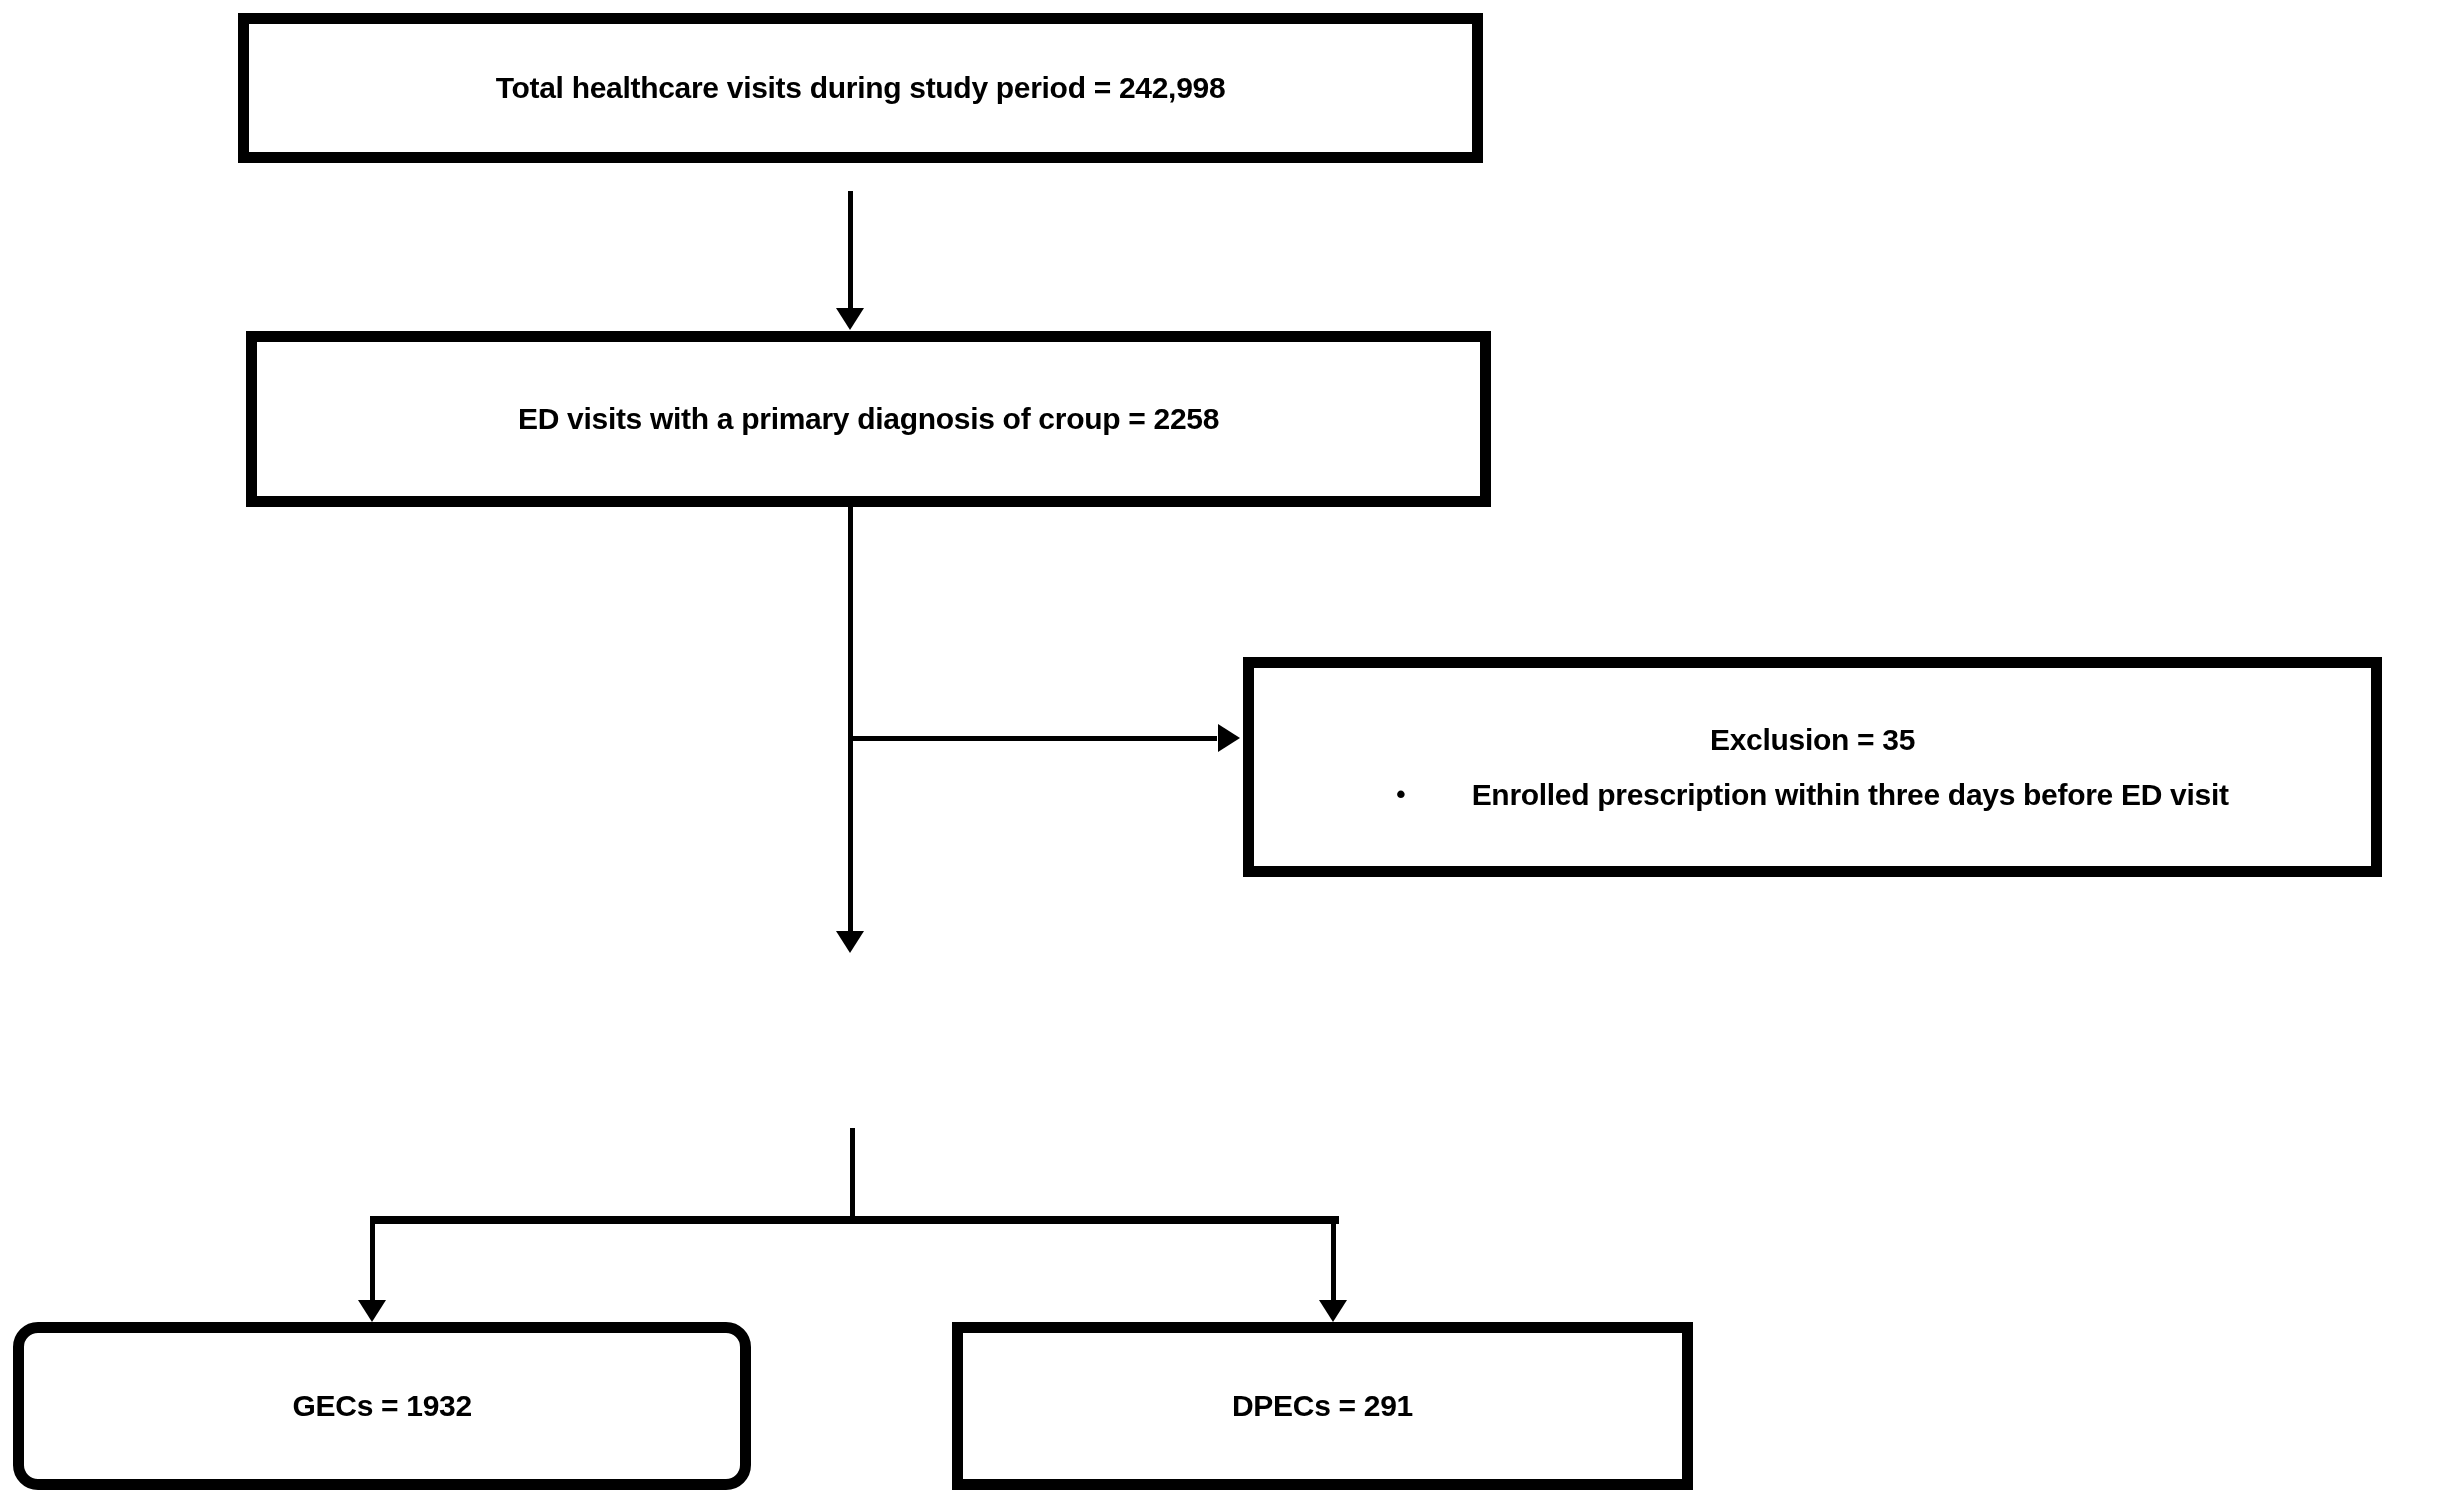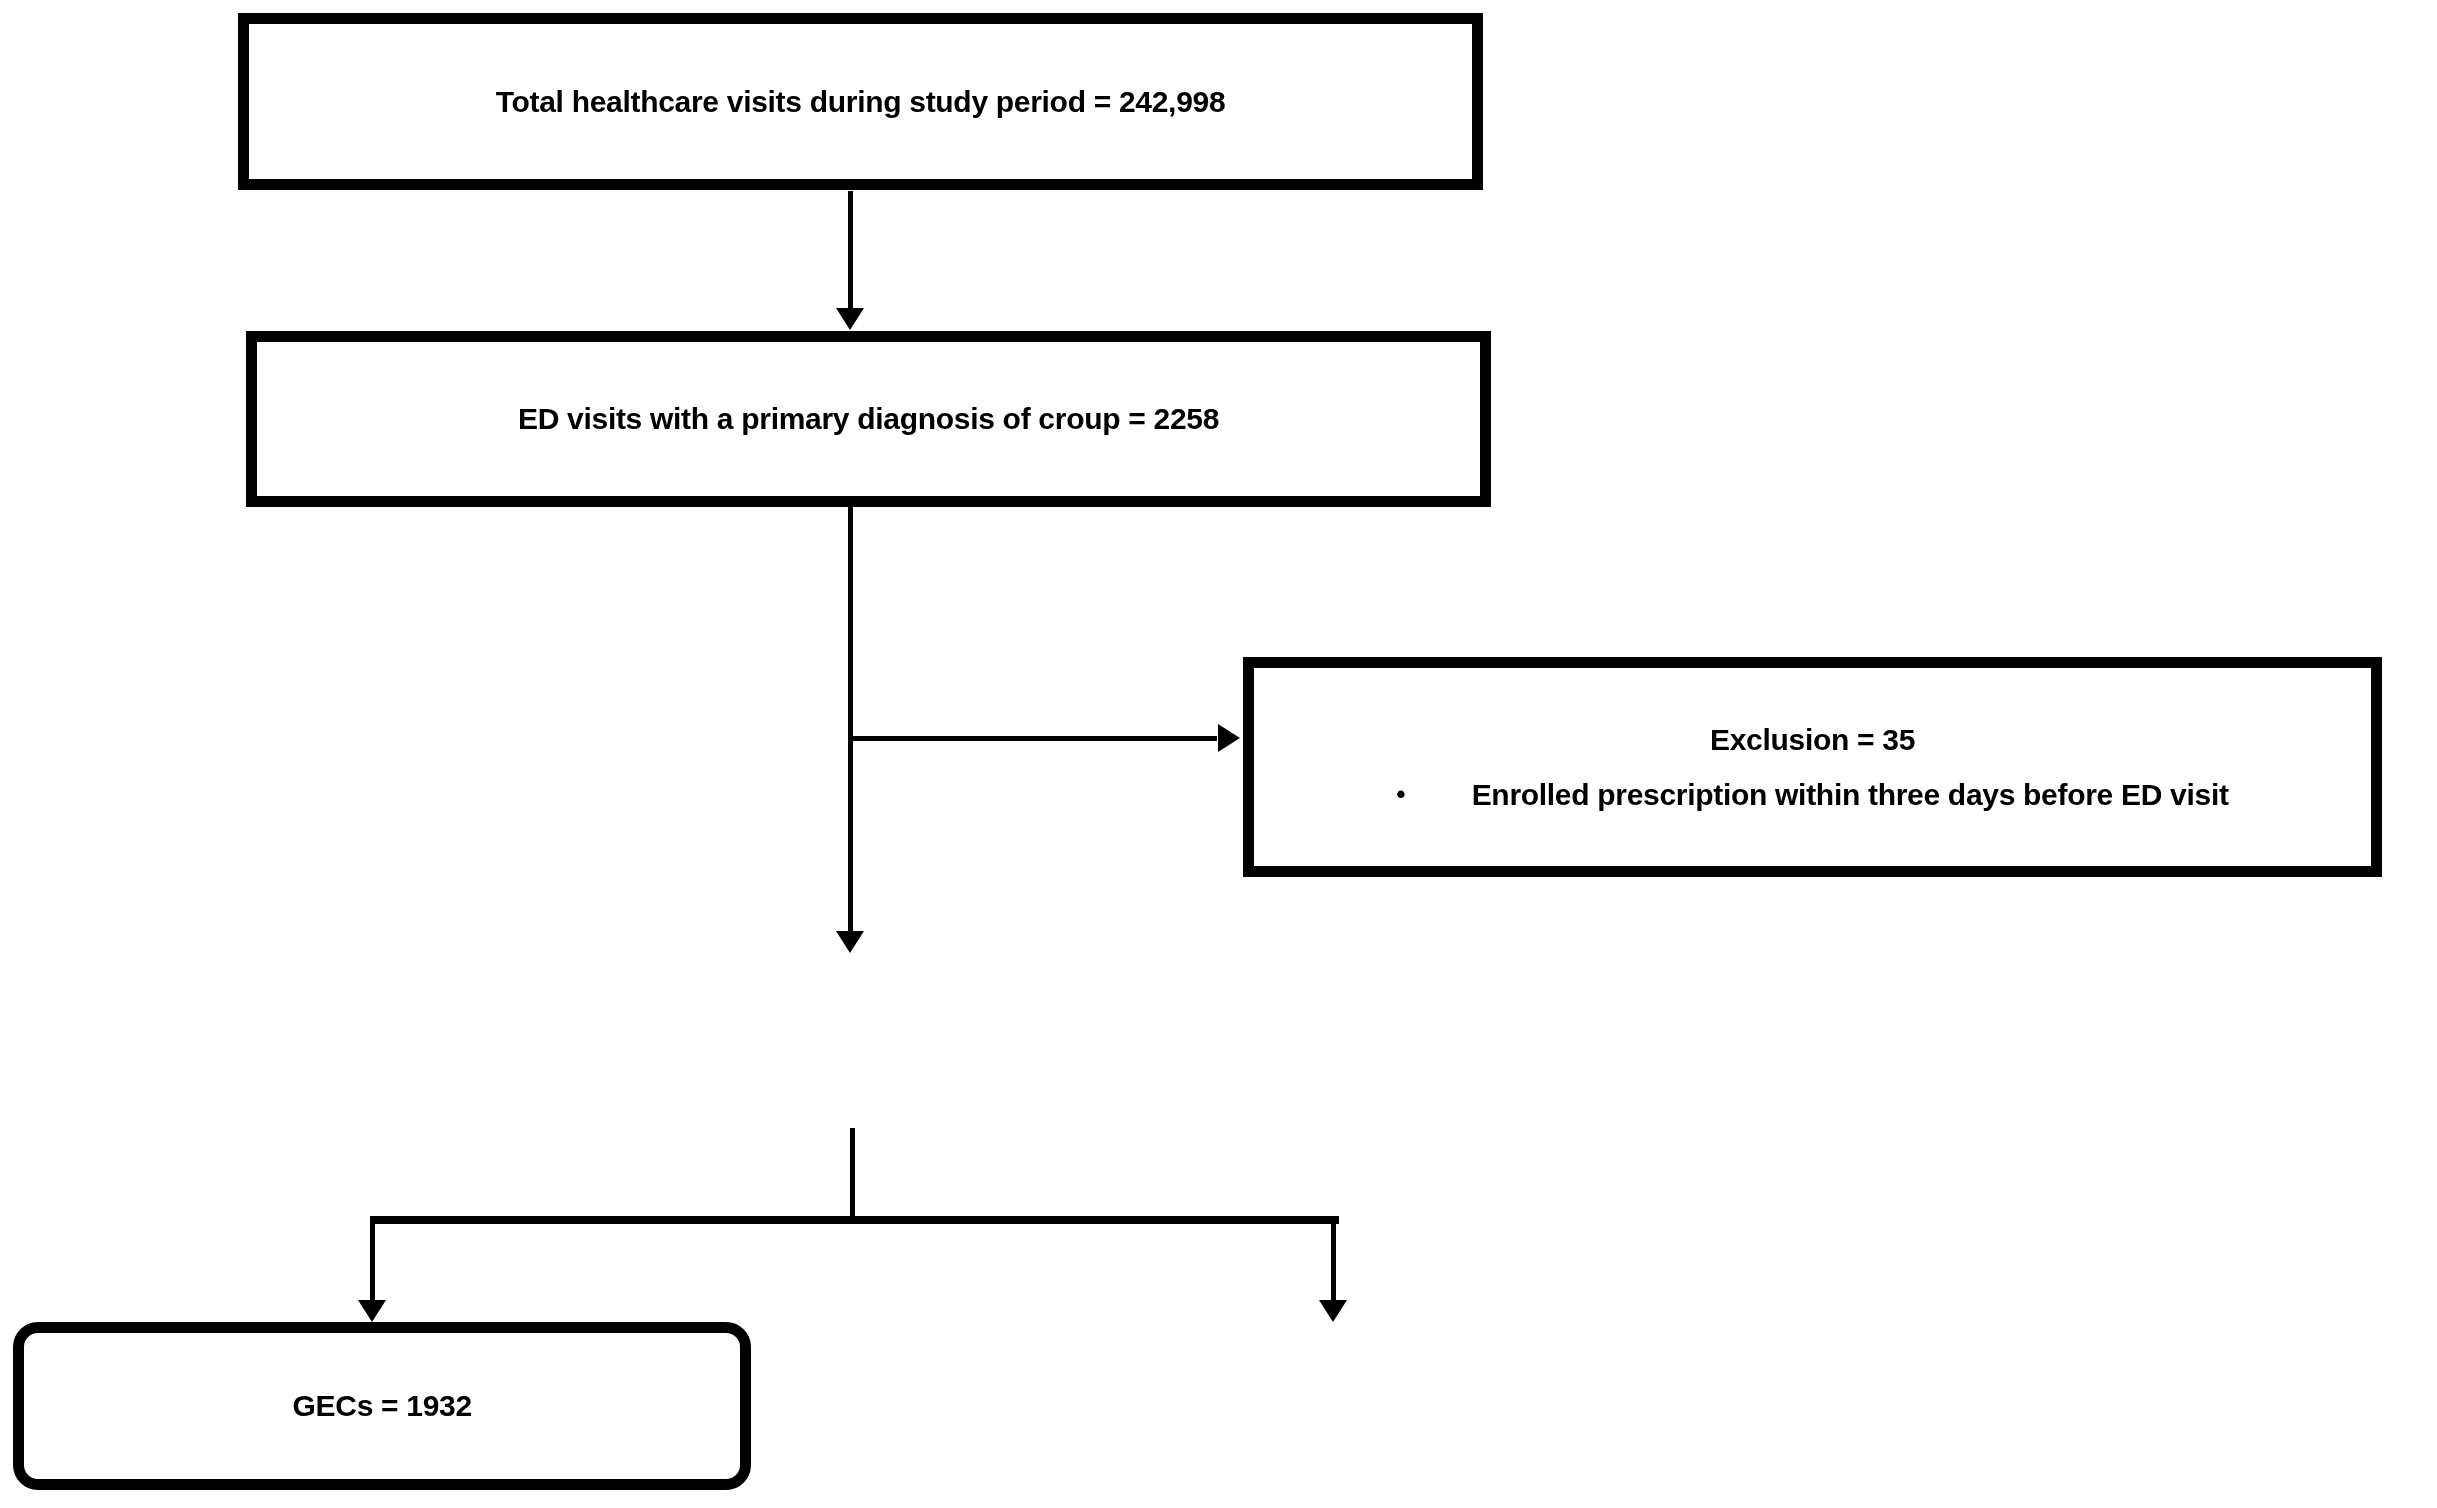--- a/index.html
+++ b/index.html
@@ -72,21 +72,21 @@
     font-weight: 700;
     color: #000000;
     margin-right: 66px;
   }
 </style>
 </head>
 <body>
 
 <div id="canvas">
 
-  <div class="box" style="left:238px; top:13.2px; width:1245px; height:177px;">
+  <div class="box" style="left:238px; top:13.2px; width:1245px; height:150px;">
     <span class="box-label">Total healthcare visits during study period = 242,998</span>
   </div>
 
   <div class="line" style="left:848px; top:191px; width:5.3px; height:119px;"></div>
   <div class="arrowhead-down" style="left:836px; top:308px;"></div>
 
   <div class="box" style="left:246px; top:331px; width:1245px; height:176px;">
     <span class="box-label">ED visits with a primary diagnosis of croup = 2258</span>
   </div>
 
@@ -114,15 +114,18 @@
   <div class="line" style="left:370px; top:1224px; width:5.3px; height:77px;"></div>
   <div class="arrowhead-down" style="left:358px; top:1300px;"></div>
 
   <div class="line" style="left:1331px; top:1224px; width:5.3px; height:77px;"></div>
   <div class="arrowhead-down" style="left:1319px; top:1300px;"></div>
 
   <div class="box" style="left:13.2px; top:1322px; width:738px; height:168px;border-radius:25px;">
     <span class="box-label">GECs = 1932</span>
   </div>
 
+  <div class="box" style="left:952px; top:1322px; width:741px; height:168px;">
+    <span class="box-label">DPECs = 291</span>
+  </div>
 
 </div>
 
 
 </body></html>

